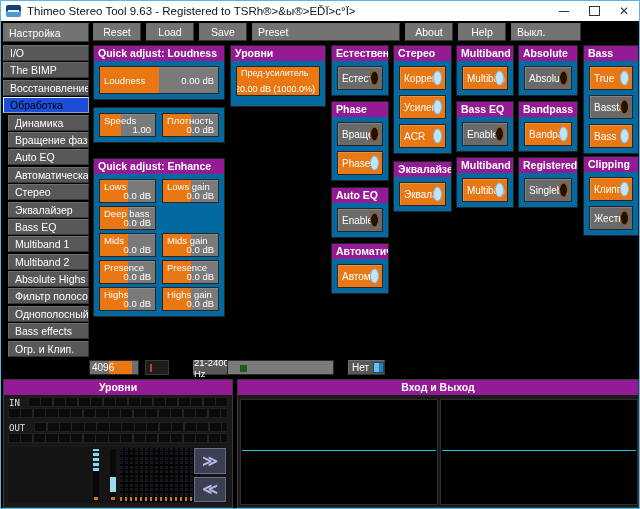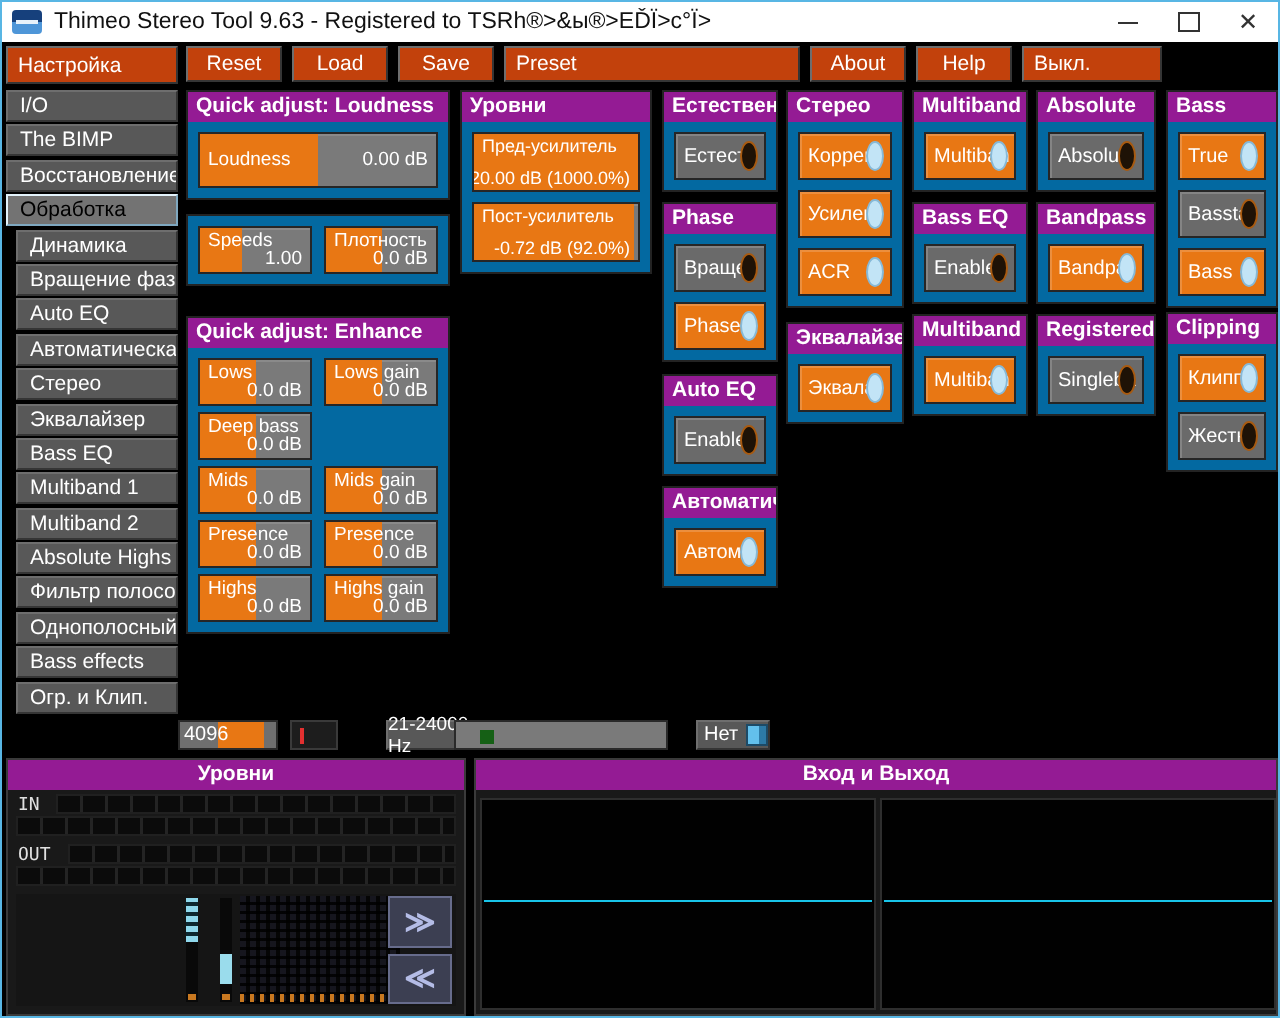--- a/index.html
+++ b/index.html
@@ -11,30 +11,30 @@
   .app-icon{width:15px;height:12px;margin:0 6px 0 5px;border-radius:2px;position:relative;
             background:linear-gradient(180deg,#16407c 0 48%,#4e96d8 48% 100%);}
   .app-icon:after{content:"";position:absolute;left:2px;right:2px;top:5px;height:2px;background:#e8f2fa;}
   .title{font-size:11.5px;color:#111;white-space:nowrap;}
   .win-controls{margin-left:auto;display:flex;height:100%;}
   .wc{width:30px;height:100%;display:flex;align-items:center;justify-content:center;color:#333;font-size:11px;cursor:default;}
   .glyph-min{display:block;width:10px;border-top:1px solid #333;}
   .glyph-max{display:block;width:9px;height:8px;border:1px solid #333;}
   .glyph-close{font-size:12px;line-height:1;color:#333;}
   
-  .gbtn{position:absolute;background:#c2410c;color:#fff;font-size:10.5px;box-sizing:border-box;
+  .gbtn{position:absolute;background:#737373;color:#fff;font-size:10.5px;box-sizing:border-box;
         border:1px solid #6e6e6e;border-right-color:#353535;border-bottom-color:#353535;
         display:flex;align-items:center;justify-content:center;white-space:nowrap;overflow:hidden;}
   .gbtn.left{justify-content:flex-start;padding-left:5px;}
   .sidebar{position:absolute;left:2px;top:44px;width:86px;}
   .sb-item{height:16px;line-height:15px;margin-bottom:1.4px;background:#585858;color:#fff;font-size:10.5px;
            box-sizing:border-box;border:1px solid #6e6e6e;border-right-color:#353535;border-bottom-color:#353535;
            padding-left:6px;white-space:nowrap;overflow:hidden;}
   .sb-item.indent{margin-left:5px;}
-  .sb-item.selected{background:#737373;color:#000;border-color:#e2f2fb;border-right-color:#7fa8c0;border-bottom-color:#7fa8c0;}
+  .sb-item.selected{background:#1d4ed8;color:#000;border-color:#e2f2fb;border-right-color:#7fa8c0;border-bottom-color:#7fa8c0;}
   
   .panel{position:absolute;background:#0369a1;border:1px solid #232323;box-sizing:border-box;}
   .phead{height:15px;background:#941b94;color:#fff;font-size:10.5px;font-weight:bold;line-height:15px;
          padding:0 4px;white-space:nowrap;overflow:hidden;}
   .phead.center{text-align:center;}
   .pbody{padding:5px;}
   
   .tbtn{position:relative;height:24px;margin-bottom:5px;background:#6a6a6a;border:1px solid #262626;
         box-shadow:inset 1px 1px 0 rgba(255,255,255,.18);box-sizing:border-box;display:flex;align-items:center;
         color:#fff;font-size:10px;padding:0 15px 0 4px;white-space:nowrap;overflow:hidden;cursor:pointer;}
@@ -226,25 +226,20 @@
   </div>
 
   <div class="panel" style="left:229px;top:44px;width:96px;">
     <div class="phead">Уровни</div>
     <div class="pbody">
       <div class="slider" style="height:30px;margin-bottom:5px;">
         <div class="sfill" style="width: 100%;"></div>
         <span class="sl1" style="font-size:9px;">Пред-усилитель</span>
         <span class="sv1" style="font-size:9px;">+20.00 dB (1000.0%)</span>
       </div>
-      <div class="slider" style="height:30px;">
-        <div class="sfill" style="width: 97%;"></div>
-        <span class="sl1" style="font-size:9px;">Пост-усилитель</span>
-        <span class="sv1" style="font-size:9px;">-0.72 dB (92.0%)</span>
-      </div>
     </div>
   </div>
 
   <div class="panel" style="left:330px;top:44px;width:58px;">
     <div class="phead">Естественн</div>
     <div class="pbody">
       <div class="tbtn">
         <span>Естеств</span>
         <span class="knob"></span>
       </div>

